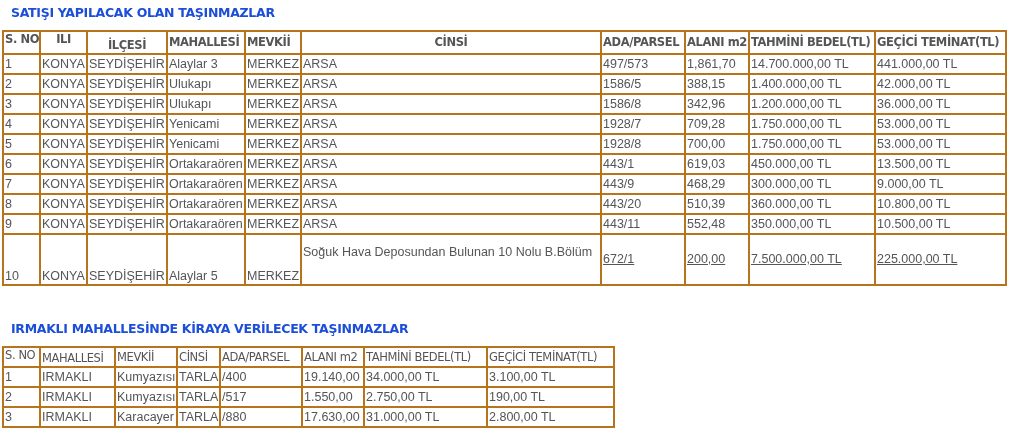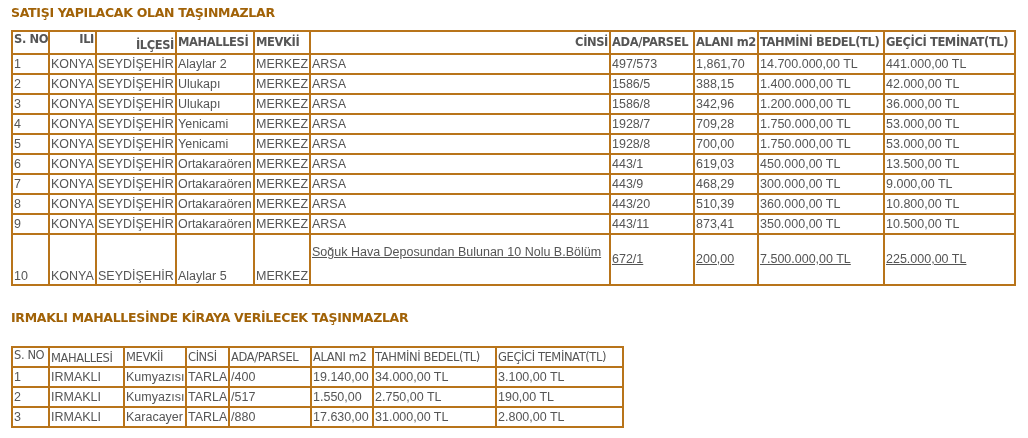--- a/index.html
+++ b/index.html
@@ -3,48 +3,48 @@
 <meta charset="utf-8">
 <style>
   html, body { margin: 0; padding: 0; background: #ffffff; }
   body {
     width: 1028px; height: 438px; overflow: hidden; position: relative;
     font-family: "Liberation Sans", sans-serif; color: #555555;
   }
   .section-title {
     position: absolute; left: 11px;
     font-family: "DejaVu Sans", sans-serif;
-    font-weight: bold; font-size: 12.5px; color: #a16207; letter-spacing: -0.3px;
+    font-weight: bold; font-size: 12.5px; color: #1d4ed8; letter-spacing: -0.3px;
     margin: 0;
   }
   #title1 { top: 5px; }
-  #title2 { top: 310px; }
+  #title2 { top: 321px; }
   table {
-    position: absolute; left: 11px;
+    position: absolute; left: 2px;
     border-collapse: collapse; table-layout: fixed; padding-left: 16px;
   }
   td, th {
     border: 2px solid #b8741a;
     padding: 0 1px; font-size: 12.5px; color: #555555;
     white-space: nowrap; overflow: hidden; font-weight: normal; text-align: left;
     line-height: 15px;
   }
   #table1 { top: 30px; width: 1003px; }
   #table1 th {
     font-family: "DejaVu Sans", sans-serif; font-weight: bold; font-size: 11.5px;
     color: #555555; height: 21px; letter-spacing: -0.4px; vertical-align: middle;
   }
   #table1 td { height: 18px; }
   #table1 tr.tall td { height: 39px; }
   .th-top { vertical-align: top !important; }
   .th-bottom { vertical-align: bottom !important; }
-  .th-center { text-align: right; border-radius: 6px; }
+  .th-center { text-align: center; border-radius: 6px; }
   .va-bottom { vertical-align: bottom; }
   .va-middle { vertical-align: middle; text-decoration: underline; }
-  .va-top { vertical-align: top; padding-top: 10px; text-decoration: underline; }
+  .va-top { vertical-align: top; padding-top: 10px; }
   #table2 { top: 346px; width: 611px; }
   #table2 th {
     font-family: "DejaVu Sans", sans-serif; font-weight: normal; font-size: 11.5px;
     color: #555555; height: 18px; letter-spacing: -0.4px;
   }
   #table2 td { height: 18px; }
 </style>
 </head>
 <body>
 
@@ -75,21 +75,21 @@
       <th>ALANI m2</th>
       <th>TAHMİNİ BEDEL(TL)</th>
       <th>GEÇİCİ TEMİNAT(TL)</th>
     </tr>
   </thead>
   <tbody id="t1body">
       <tr>
         <td>1</td>
         <td>KONYA</td>
         <td>SEYDİŞEHİR</td>
-        <td>Alaylar 2</td>
+        <td>Alaylar 3</td>
         <td>MERKEZ</td>
         <td>ARSA</td>
         <td>497/573</td>
         <td>1,861,70</td>
         <td>14.700.000,00 TL</td>
         <td>441.000,00 TL</td>
       </tr>
       <tr>
         <td>2</td>
         <td>KONYA</td>
@@ -175,21 +175,21 @@
         <td>10.800,00 TL</td>
       </tr>
       <tr>
         <td>9</td>
         <td>KONYA</td>
         <td>SEYDİŞEHİR</td>
         <td>Ortakaraören</td>
         <td>MERKEZ</td>
         <td>ARSA</td>
         <td>443/11</td>
-        <td>873,41</td>
+        <td>552,48</td>
         <td>350.000,00 TL</td>
         <td>10.500,00 TL</td>
       </tr>
       <tr class="tall">
         <td class="va-bottom">10</td>
         <td class="va-bottom">KONYA</td>
         <td class="va-bottom">SEYDİŞEHİR</td>
         <td class="va-bottom">Alaylar 5</td>
         <td class="va-bottom">MERKEZ</td>
         <td class="va-top">Soğuk Hava Deposundan Bulunan 10 Nolu B.Bölüm</td>

